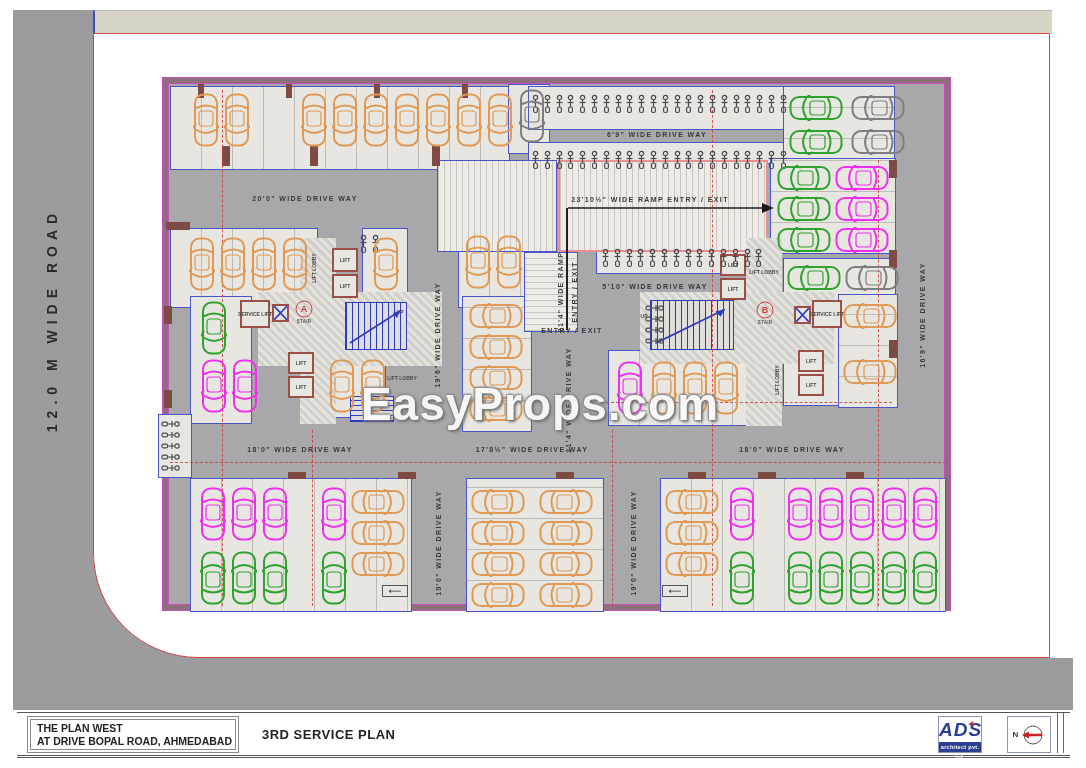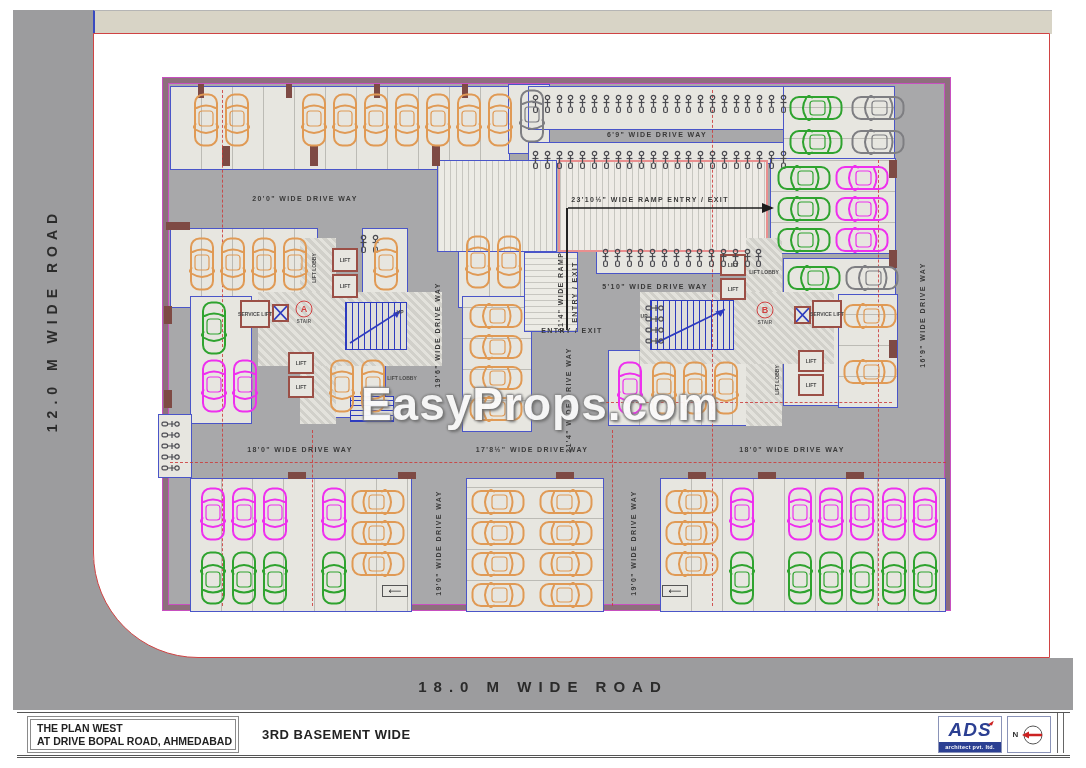--- a/index.html
+++ b/index.html
@@ -58,42 +58,41 @@
              font-size:46px;font-weight:bold;color:#fafafa;letter-spacing:1px;opacity:.95;
              text-shadow:2px 2px 3px #6f6f6f,-1px -1px 2px #8a8a8a,1px -1px 2px #8a8a8a,-1px 1px 2px #8a8a8a;}
   
   .titleblock{position:absolute;left:17px;top:712px;width:1053px;height:46px;background:#fff;
               border-top:1.5px solid #555;border-bottom:3px double #555;box-sizing:border-box;}
   .tb-box-outer{position:absolute;left:10px;top:3px;width:212px;height:37px;border:1px solid #8a8a8a;padding:2px;box-sizing:border-box;}
   .tb-box-inner{border:1px solid #8a8a8a;height:100%;display:flex;flex-direction:column;justify-content:center;padding-left:6px;box-sizing:border-box;}
   .tb-line{font-weight:bold;font-size:10.5px;color:#222;line-height:13px;white-space:nowrap;}
   .tb-title{position:absolute;left:245px;top:0;height:100%;display:flex;align-items:center;
             font-weight:bold;font-size:13px;color:#222;letter-spacing:.5px;}
-  .ads-box{position:absolute;left:921px;top:3px;width:64px;height:37px;border:1px solid #8a93b8;box-sizing:border-box;display:flex;flex-direction:column;}
+  .ads-box{position:absolute;left:921px;top:3px;width:44px;height:37px;border:1px solid #8a93b8;box-sizing:border-box;display:flex;flex-direction:column;}
   .ads-word{flex:1;color:#2b3f92;font-weight:bold;font-style:italic;font-size:19px;text-align:center;line-height:25px;letter-spacing:1px;position:relative;}
   .ads-dot{position:absolute;right:8px;top:3px;width:0;height:0;border-left:4px solid transparent;border-bottom:5px solid #c22;transform:rotate(20deg);}
   .ads-sub{background:#2b3f92;color:#fff;font-size:5.5px;font-weight:bold;text-align:center;height:10px;line-height:10px;letter-spacing:.3px;}
   .north-box{position:absolute;left:990px;top:3px;width:44px;height:37px;border:1px solid #8a93b8;box-sizing:border-box;
              display:flex;align-items:center;justify-content:center;gap:1px;}
   .north-n{font-weight:bold;font-size:8px;color:#333;}
   .tb-endlines{position:absolute;left:1040px;top:0px;width:5px;height:40px;border-left:1.5px solid #666;border-right:1.5px solid #666;}
 </style>
 </head>
 <body>
 
 <div class="page">
 
   <div class="road road-left"></div>
   <div class="road road-corner"></div>
   <div class="road road-bottom"></div>
   <div class="strip-top"></div>
   <div class="plot"></div>
 
   <span class="road-label v">12.0 M WIDE ROAD</span>
-  <span class="road-label h">18.0 M WIDE ROAD</span>
 
   <div class="plan-frame"></div>
   <div id="plan-layer">
       <div class="zone z-stall sep-v" style="left: 170px; top: 86px; width: 340px; height: 84px;"></div>
       <div class="zone z-stall" style="left: 508px; top: 84px; width: 42px; height: 70px;"></div>
       <div class="zone z-stall" style="left: 528px; top: 86px; width: 262px; height: 44px;"></div>
       <div class="zone z-stall" style="left: 528px; top: 142px; width: 262px; height: 22px;"></div>
       <div class="zone z-stall sep-h" style="left: 783px; top: 86px; width: 112px; height: 84px;"></div>
       <div class="zone z-stall sep-h" style="left: 770px; top: 158px; width: 126px; height: 96px;"></div>
       <div class="zone z-stall" style="left: 783px; top: 258px; width: 113px; height: 148px;"></div>
@@ -1551,21 +1550,21 @@
 
   <div class="watermark">EasyProps.com</div>
 
   <div class="titleblock">
     <div class="tb-box-outer">
       <div class="tb-box-inner">
         <div class="tb-line">THE PLAN WEST</div>
         <div class="tb-line">AT DRIVE BOPAL ROAD, AHMEDABAD</div>
       </div>
     </div>
-    <div class="tb-title">3RD BASEMENT WIDE</div>
+    <div class="tb-title">3RD SERVICE PLAN</div>
     <div class="ads-box">
       <div class="ads-word">ADS</div>
       <span class="ads-dot"></span>
       <div class="ads-sub">architect pvt. ltd.</div>
     </div>
     <div class="north-box">
       <span class="north-n">N</span>
       <svg width="26" height="22" viewBox="0 0 26 22">
         <circle cx="14" cy="11" r="9" fill="none" stroke="#555" stroke-width="1"></circle>
         <line x1="23" y1="11" x2="9" y2="11" stroke="#cc2222" stroke-width="2.5"></line>

